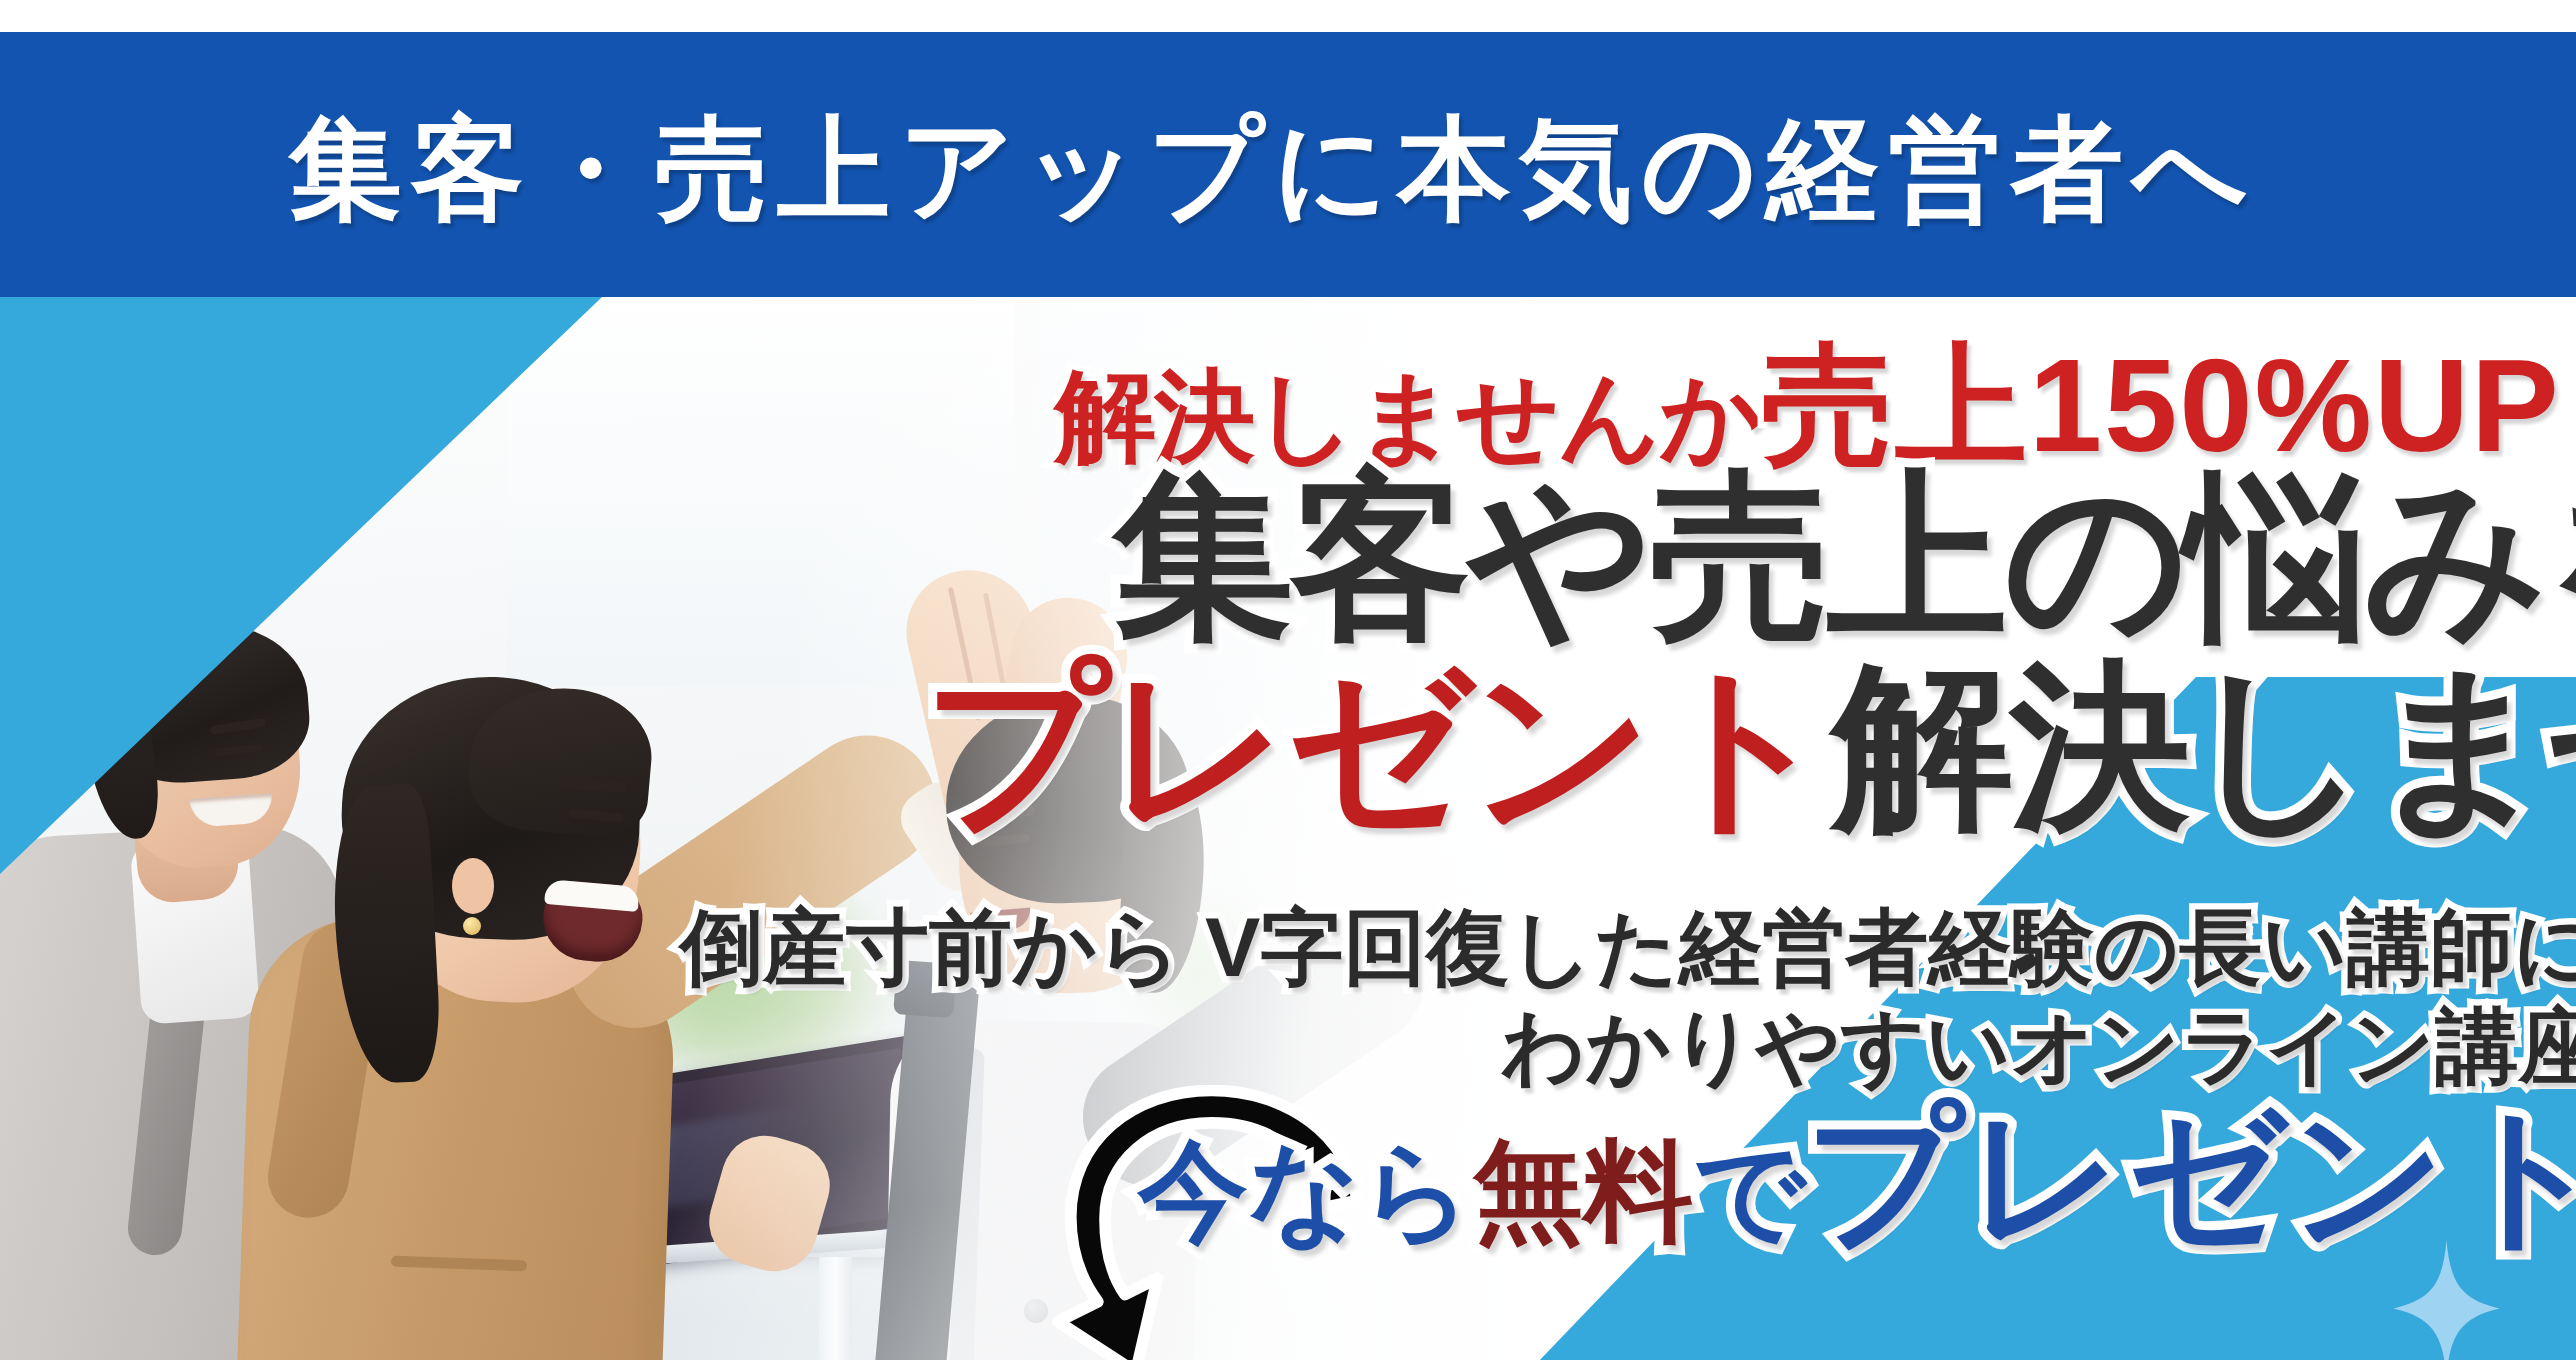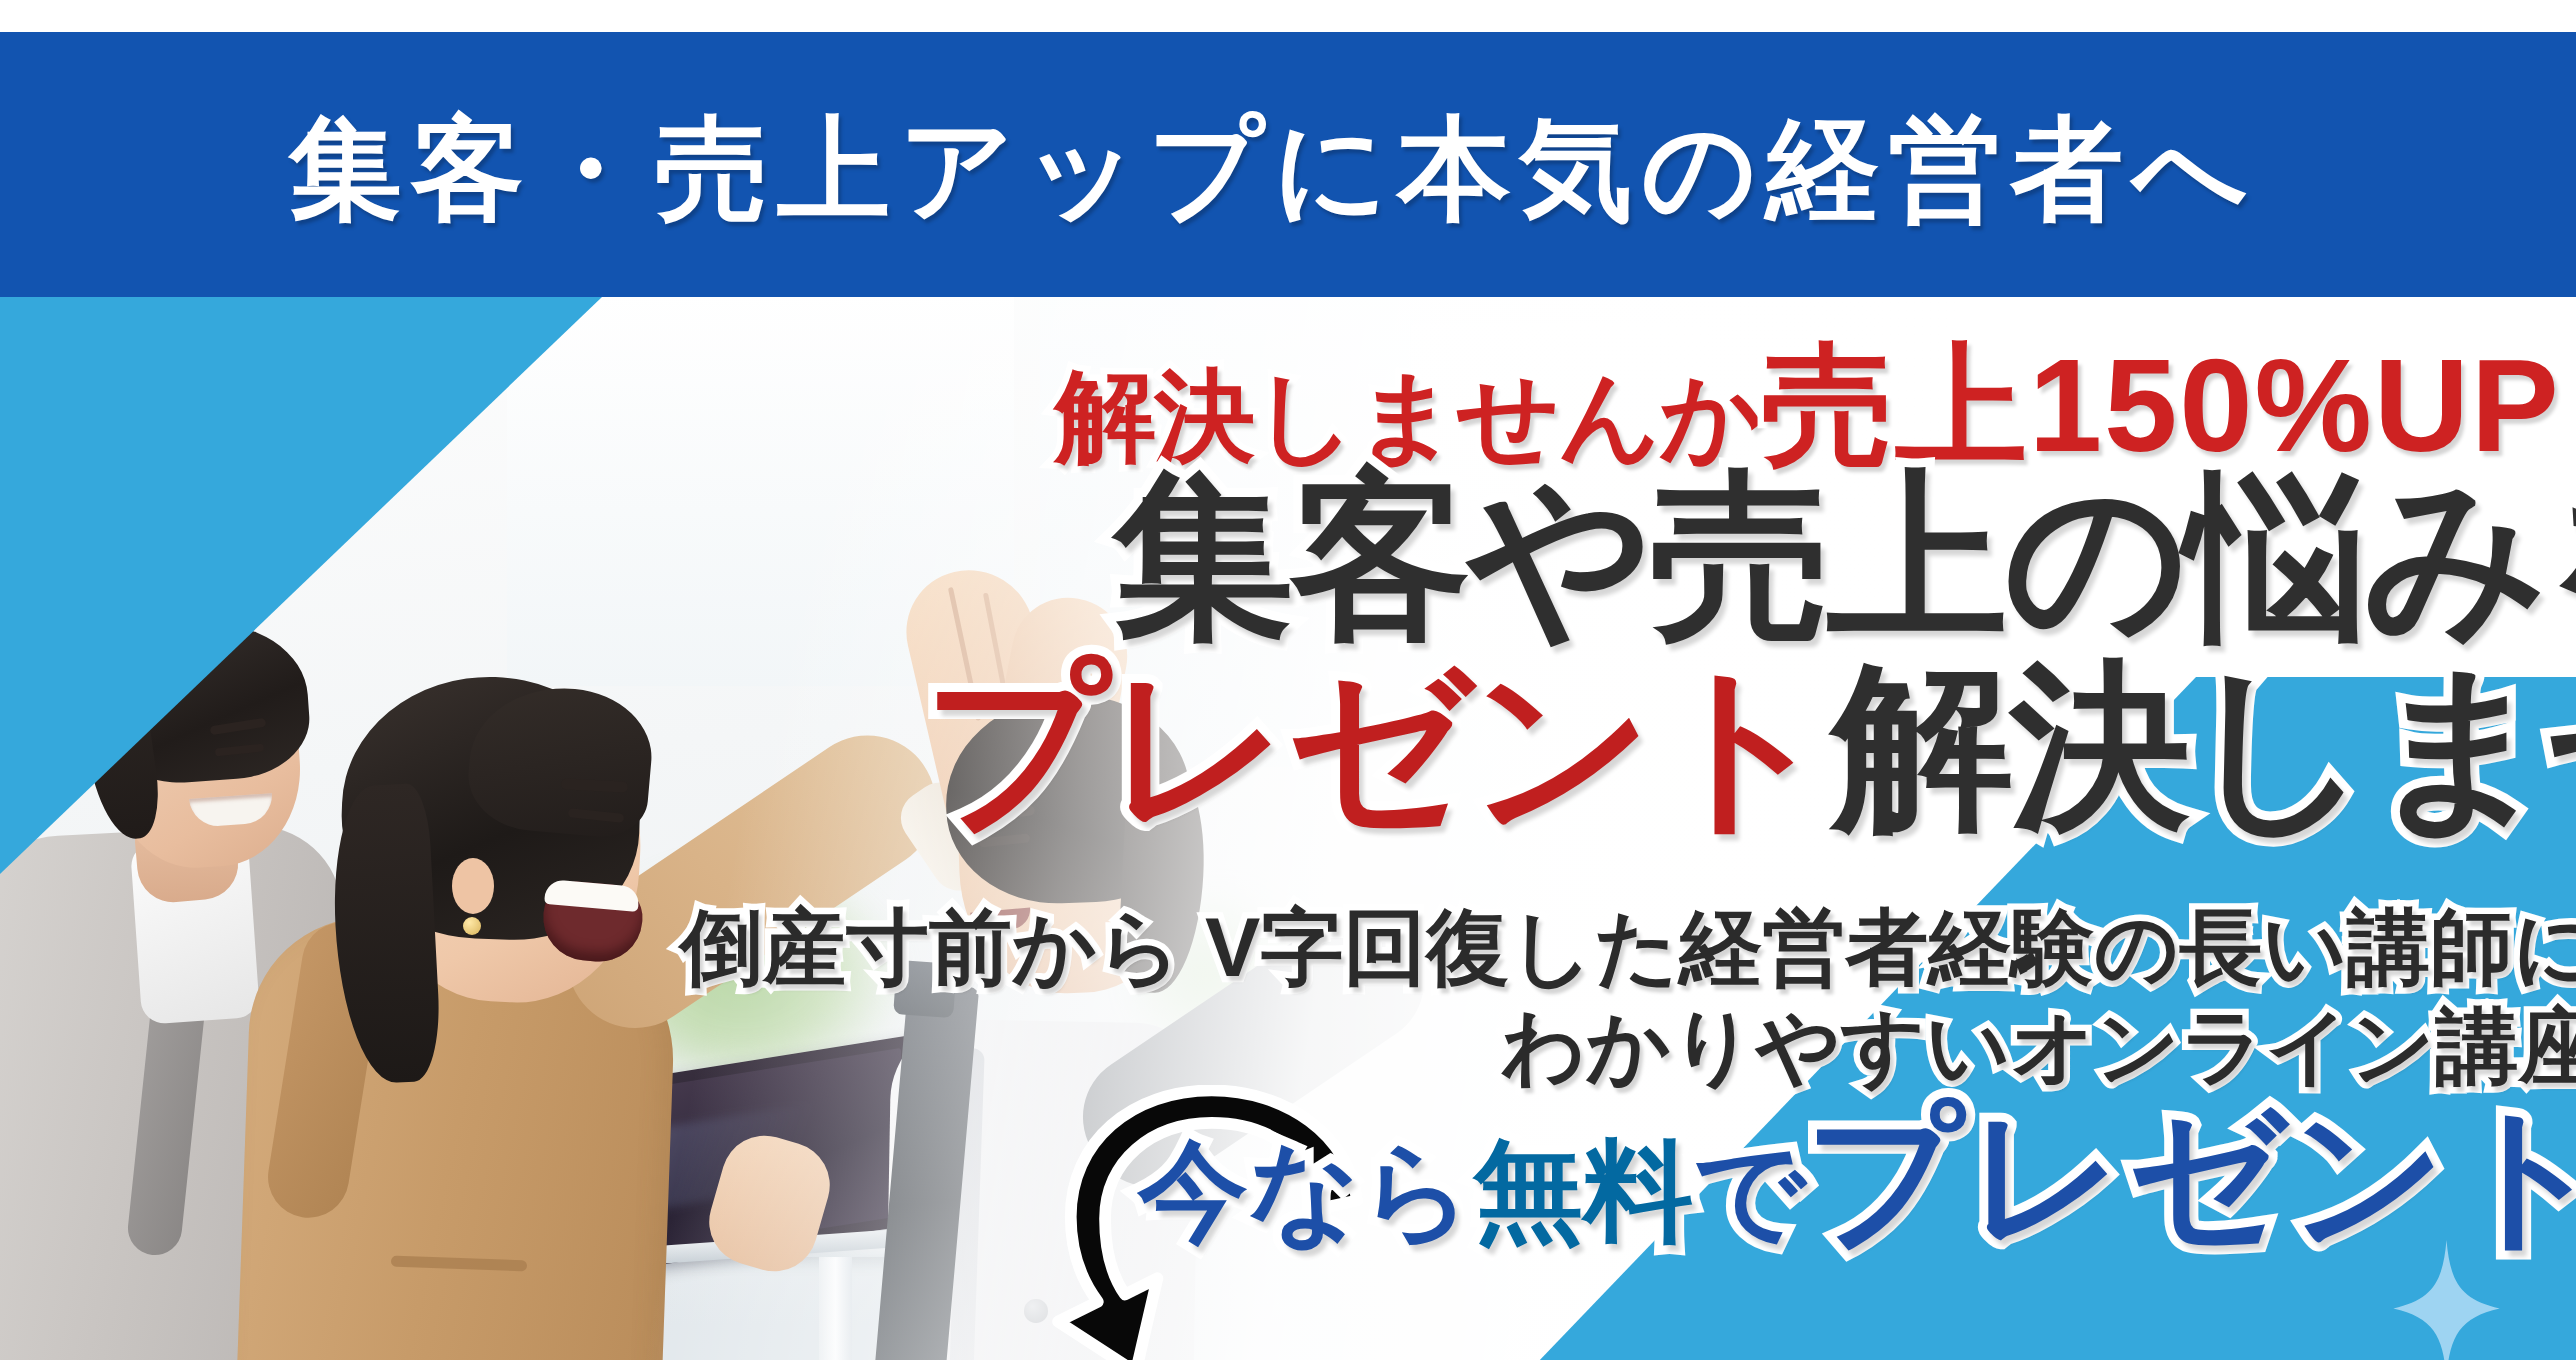--- a/index.html
+++ b/index.html
@@ -290,21 +290,21 @@
   .l4{left:680px; top:874px; font-size:83px; line-height:1;
       color:#2B2B2B; letter-spacing:0px;}
 
   
   .l5{left:1501px; top:973px; font-size:83px; line-height:1;
       color:#2B2B2B; letter-spacing:0px;}
 
   
   .l6{left:1138px; top:1067px; font-size:110px; line-height:1;
       color:#1D4FA8;}
-  .l6 .red{color:#0369a1;}
+  .l6 .red{color:#7f1d1d;}
   .l6 .huge{font-size:154px; letter-spacing:3.6px;}
   .l6 .mid{font-size:110px;}
 </style>
 </head>
 <body>
 
 <div class="banner">
 
   <div class="photo-stage">
     <div class="win-a"></div>

